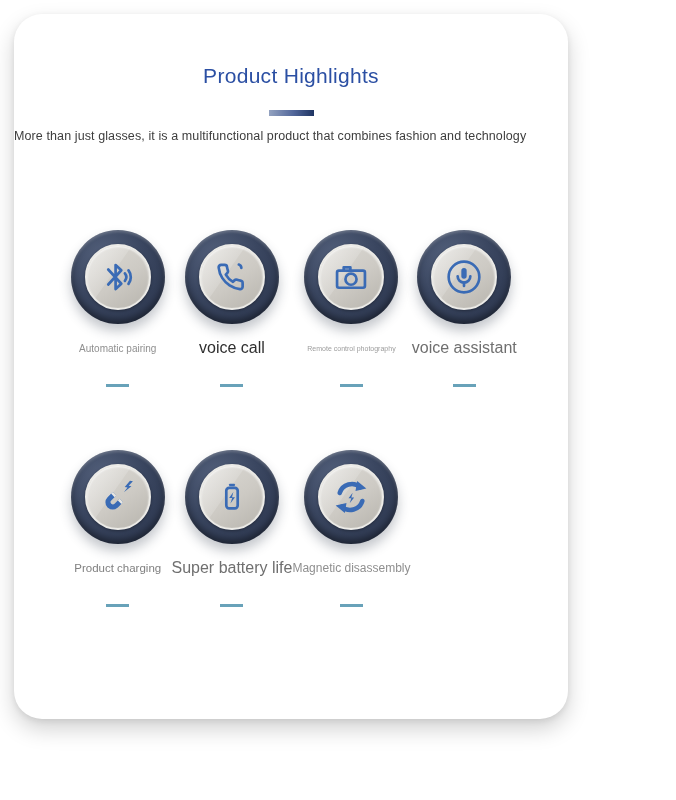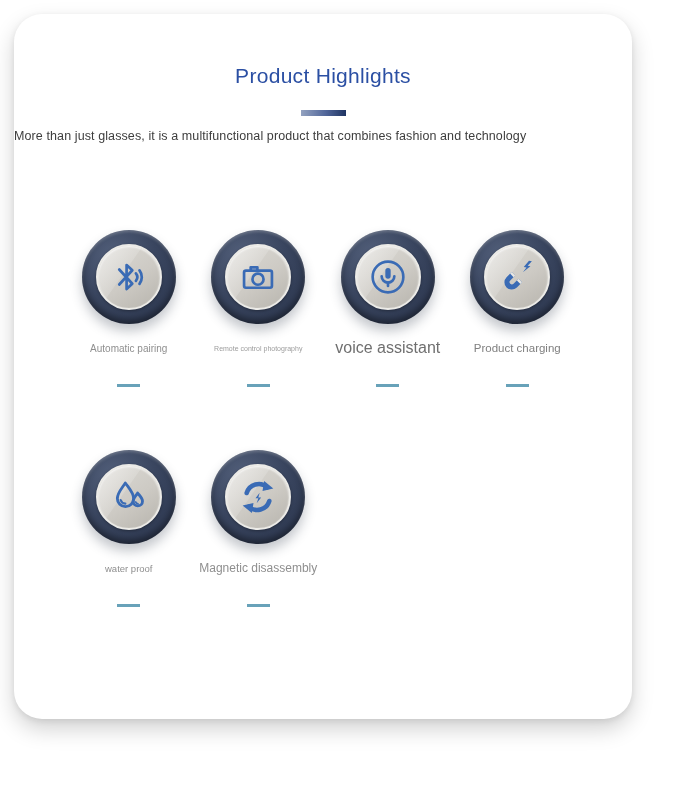--- a/index.html
+++ b/index.html
@@ -12,21 +12,21 @@
     position: relative;
     width: 676px;
     height: 800px;
     background: #ffffff;
     overflow: hidden;
   }
   .card {
     position: absolute;
     left: 14px;
     top: 14px;
-    width: 618px;
+    width: 554px;
     height: 705px;
     background: #ffffff;
     border-radius: 28px;
     box-shadow: 0 10px 22px rgba(0,0,0,0.18), 0 2px 6px rgba(0,0,0,0.08);
     box-sizing: border-box;
     padding-top: 50px;
   }
   .title {
     margin: 0;
     text-align: center;
@@ -135,20 +135,32 @@
               <path d="M5.5 7 L14.2 16.5 L10.4 20 L10.4 4 L14.2 7.5 L5.5 17"></path>
               <path d="M16.6 9.6 a4 4 0 0 1 0 5"></path>
               <path d="M19 7.6 a7.4 7.4 0 0 1 0 9"></path>
             </svg>
           </div>
         </div>
         <div class="feature-label lab-xs">Automatic pairing</div>
         <div class="dash"></div>
       </div>
 
+      <div class="feature">
+        <div class="badge">
+          <div class="badge-face">
+            <svg width="34" height="34" viewBox="0 0 24 24" fill="none" stroke="#3a6bb5" stroke-width="1.9" stroke-linecap="round" stroke-linejoin="round">
+              <path d="M19.5 16.4v2.4a1.7 1.7 0 0 1-1.9 1.7 16.8 16.8 0 0 1-7.3-2.6 16.5 16.5 0 0 1-5.1-5.1A16.8 16.8 0 0 1 2.6 5.4 1.7 1.7 0 0 1 4.3 3.5h2.5a1.7 1.7 0 0 1 1.7 1.5c.1.8.3 1.6.6 2.4a1.7 1.7 0 0 1-.4 1.8L7.6 10.3a13.6 13.6 0 0 0 5.1 5.1l1.1-1.1a1.7 1.7 0 0 1 1.8-.4c.8.3 1.6.5 2.4.6a1.7 1.7 0 0 1 1.5 1.9z"></path>
+              <path d="M16.8 3.2 q1.6 .5 1.8 2.3"></path>
+            </svg>
+          </div>
+        </div>
+        <div class="feature-label lab-lg">voice call</div>
+        <div class="dash"></div>
+      </div>
 
       <div class="feature">
         <div class="badge">
           <div class="badge-face">
             <svg width="38" height="38" viewBox="0 0 24 24" fill="none" stroke="#3a6bb5" stroke-width="1.7" stroke-linecap="round" stroke-linejoin="round">
               <path d="M7.4 8 V5.9 h4.2 V8"></path>
               <rect x="3.2" y="8" width="17.6" height="10.8" rx="1.2"></rect>
               <circle cx="12" cy="13.4" r="3.5"></circle>
             </svg>
           </div>
@@ -182,35 +194,34 @@
                 <rect x="13.1" y="14.9" width="3.4" height="1.6" fill="#e9e7e2"></rect>
               </g>
               <polygon points="21.2,1.8 17.6,6.2 19.5,6.5 17.0,9.8 22.2,5.6 20.3,5.3 23.2,2.2"></polygon>
             </svg>
           </div>
         </div>
         <div class="feature-label lab-sm">Product charging</div>
         <div class="dash"></div>
       </div>
 
-
-      <div class="feature">
-        <div class="badge">
-          <div class="badge-face">
-            <svg width="40" height="40" viewBox="0 0 24 24" fill="none" stroke="#3a6bb5" stroke-width="1.7" stroke-linecap="round" stroke-linejoin="round">
-              <path d="M9.8 3.6 C7.7 6.8 5 9.6 5 12.9 a4.9 4.9 0 0 0 9.8 0 C14.8 9.6 12.1 6.8 9.8 3.6 z"></path>
-              <path d="M17.2 9.6 C16 11.3 14.5 12.8 14.5 14.5 a2.8 2.8 0 0 0 5.6 0 C20.1 12.8 18.5 11.3 17.2 9.6 z"></path>
-              <path d="M7 13.8 a3.2 3.2 0 0 0 2.8 2.2" stroke-width="1.3"></path>
-              <path d="M16 15 a1.6 1.6 0 0 0 1.4 1.1" stroke-width="1.1"></path>
-            </svg>
-          </div>
-        </div>
-        <div class="feature-label lab-xs2">water proof</div>
-        <div class="dash"></div>
-      </div>
+      <div class="feature">
+        <div class="badge">
+          <div class="badge-face">
+            <svg width="38" height="38" viewBox="0 0 24 24" fill="none" stroke="#3a6bb5" stroke-width="1.7" stroke-linecap="round" stroke-linejoin="round">
+              <rect x="8.4" y="6.2" width="7.2" height="13" rx="1.8"></rect>
+              <rect x="10.2" y="3.6" width="3.6" height="1.6" rx="0.4" fill="#3a6bb5" stroke="none"></rect>
+              <path d="M12.9 8.9 l-2.7 3.7 h1.9 l-1.1 3.5 2.9-3.9 h-1.9 z" fill="#3a6bb5" stroke="none"></path>
+            </svg>
+          </div>
+        </div>
+        <div class="feature-label lab-md">Super battery life</div>
+        <div class="dash"></div>
+      </div>
+
 
       <div class="feature">
         <div class="badge">
           <div class="badge-face">
             <svg width="40" height="40" viewBox="0 0 24 24" fill="none" stroke="#3a6bb5" stroke-width="2.7" stroke-linecap="round">
               <path d="M5.2 9.6 A7.6 7.6 0 0 1 17.6 6.2"></path>
               <polygon points="15.7,2.4 21.2,6.9 14.7,8.4" fill="#3a6bb5" stroke="none"></polygon>
               <path d="M18.8 14.4 A7.6 7.6 0 0 1 6.4 17.8"></path>
               <polygon points="8.3,21.6 2.8,17.1 9.3,15.6" fill="#3a6bb5" stroke="none"></polygon>
               <path d="M13 9.4 l-2.5 3.3 h1.7 l-1 3 2.7-3.4 h-1.7 z" fill="#3a6bb5" stroke="none"></path>

